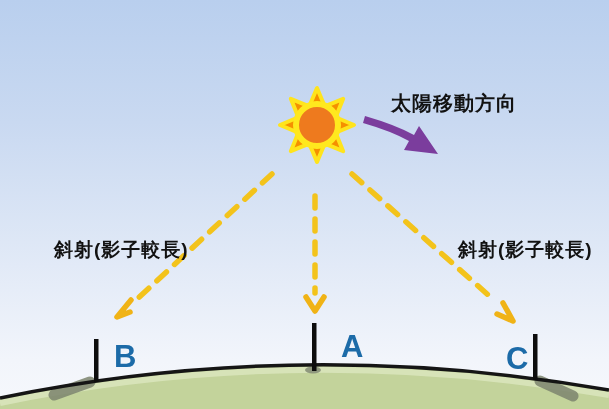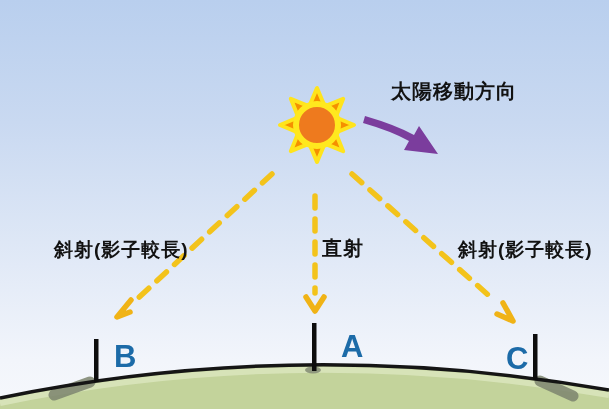--- a/index.html
+++ b/index.html
@@ -80,25 +80,24 @@
         <g transform="rotate(315)">
             <path d="M 0,-37 L -8,-18 L 8,-18 Z" stroke-width="4" stroke-linejoin="round" stroke="#ffe41c" fill="#f59000"></path>
           </g>
       </g>
       <circle r="21" stroke-width="6" stroke="#ffe81e" fill="#ee7a1e"></circle>
     </g>
 
     <path d="M 365,116 Q 396,125 414,135 L 419,126 L 438,154 L 404,150 L 409,141 Q 391,131 363,123 Z" stroke-linejoin="round" fill="#7b3d9d"></path>
   </svg>
 
-  <div class="cjk-label" style="left:391px;top:78px;font-size:20px;">太陽移動方向</div>
+  <div class="cjk-label" style="left:391px;top:90px;font-size:20px;">太陽移動方向</div>
 
   <div class="cjk-label" style="left:54px;top:237px;font-size:19px;">斜射(影子較長)</div>
 
-  <div class="cjk-label" style="left:322px;top:235px;font-size:20px;">直射</div>
 
   <div class="cjk-label" style="left:458px;top:237px;font-size:19px;">斜射(影子較長)</div>
 
   <div class="marker-letter" style="left:114px;top:341px;">B</div>
 
   <div class="marker-letter" style="left:341px;top:331px;">A</div>
 
   <div class="marker-letter" style="left:506px;top:343px;">C</div>
 
 </div>

